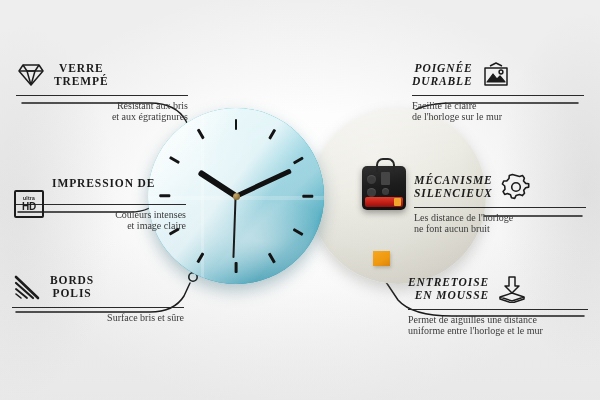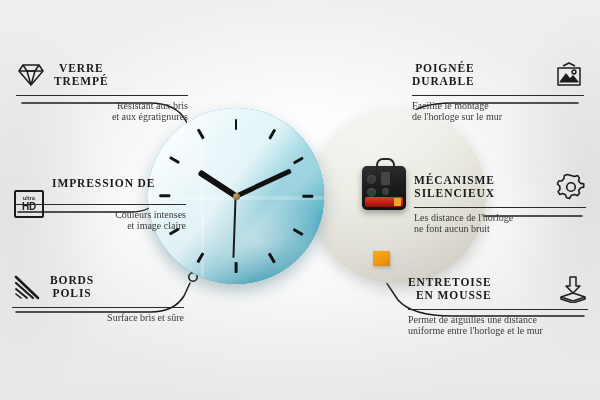--- a/index.html
+++ b/index.html
@@ -191,21 +191,21 @@
   .feature.left  { text-align: right; }
   .feature.right { text-align: left; }
 
   .f-head {
     display: flex;
     align-items: center;
     gap: 8px;
     min-height: 34px;
   }
   .feature.left  .f-head { justify-content: flex-start; }
-  .feature.right .f-head { justify-content: space-between; }
+  .feature.right .f-head { justify-content: flex-start; font-style: italic; }
 
   .f-title {
     font-family: "Liberation Serif", serif;
     font-weight: bold;
     font-size: 11.5px;
     letter-spacing: 0.9px;
     line-height: 13.5px;
     color: #1b1b1b;
     text-transform: uppercase;
   }
@@ -380,21 +380,21 @@
           <g fill="none" stroke="#1c1c1c" stroke-width="1.5" stroke-linejoin="round">
             <path d="M9,4 L15,1 L21,4"></path>
             <rect x="4" y="6" width="22" height="17"></rect>
             <path d="M6,20 L12,12 L16,17 L19,14 L24,20 Z" fill="#1c1c1c" stroke-width="1.2"></path>
             <circle cx="20" cy="10" r="1.9"></circle>
           </g>
         </svg>
       </span>
     </div>
     <div class="f-rule"></div>
-    <div class="f-desc"><span>Facilite le montage</span><br><span>de l'horloge sur le mur</span></div>
+    <div class="f-desc"><span>Facilite le claire</span><br><span>de l'horloge sur le mur</span></div>
   </div>
 
   <div class="feature right" style="left:414px; top:170px;">
     <div class="f-head">
       <span class="f-title"><span>MÉCANISME</span><br><span>SILENCIEUX</span></span>
       <span class="f-icon">
         <svg width="30" height="28" viewBox="0 0 30 28">
           <g fill="none" stroke="#1c1c1c" stroke-width="1.6" stroke-linejoin="round">
             <path d="M15,2.5 l3.6,1.0 l2.9,-1.0 l1.9,2.6 l-0.9,2.9 l2.2,2.4 l3.0,0.4 l0,3.3 l-3.0,0.6 l-2.0,2.6 l0.8,2.9 l-2.2,2.4 l-2.8,-1.1 l-3.5,1.1 l-1.3,2.8 l-3.2,-0.7 l-1.0,-2.9 l-3.0,-1.3 l-2.8,0.9 l-1.6,-2.8 l1.9,-2.4 l-0.3,-3.2 l-2.3,-2.0 l1.3,-3.0 l3.1,-0.1 l2.2,-2.4 l0.3,-3.0 l3.1,-1.0 Z"></path>
             <circle cx="15" cy="14" r="4.3"></circle>

